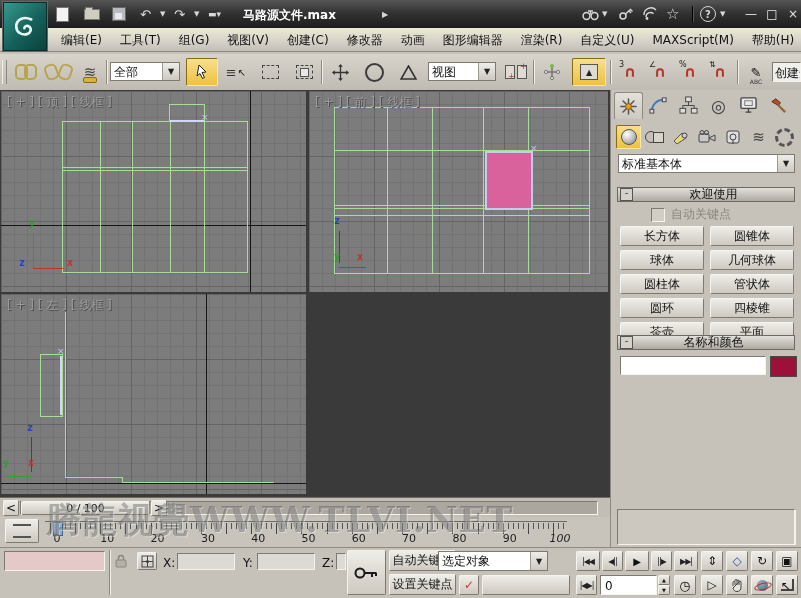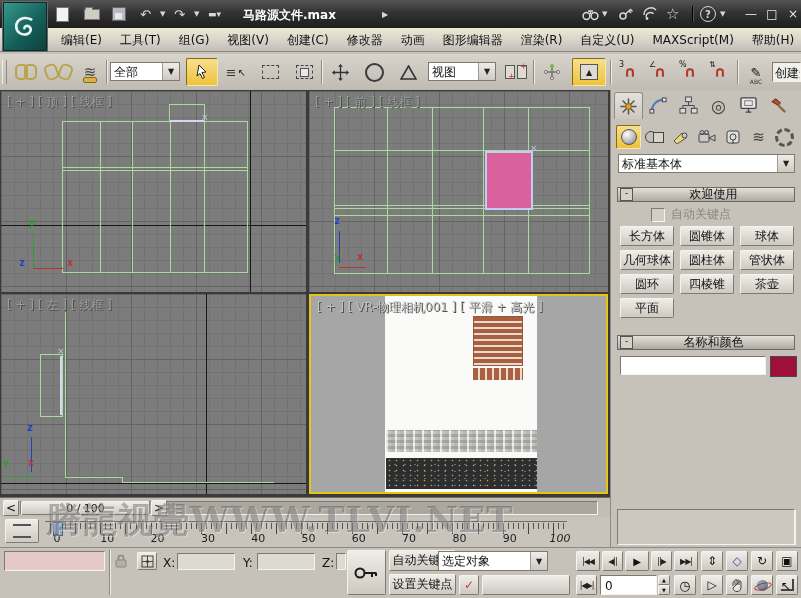--- a/index.html
+++ b/index.html
@@ -308,28 +308,20 @@
     <div class="wfbox" style="left:39px;top:60px;width:23px;height:63px"></div>
     <div class="sel" style="left:59px;top:62px;width:2px;height:59px"></div>
     <div class="cross" style="left:56px;top:52px">×</div>
     <div class="wf" style="left:30px;top:143px;width:1px;height:35px;background:#2040c0"></div>
     <div class="wf" style="left:6px;top:182px;width:25px;height:1px;background:#2f9e2f"></div>
     <span class="axl" style="left:26px;top:128px;color:#2040c0">z</span>
     <span class="axl" style="left:2px;top:163px;color:#2f9e2f">y</span>
     <span class="axl" style="left:27px;top:163px;color:#c03030">x</span>
   </div>
 
-  <div class="abs" id="vpcam" style="left:309px;top:204px;width:295px;height:196px">
-    <div class="abs" style="left:74px;top:0;width:152px;height:196px;background:#fafaf8"></div>
-    <div class="abs brick-h" style="left:162px;top:20px;width:50px;height:50px"></div>
-    <div class="abs brick-v" style="left:162px;top:72px;width:50px;height:12px"></div>
-    <div class="abs concrete" style="left:75px;top:134px;width:151px;height:22px"></div>
-    <div class="abs asphalt" style="left:75px;top:162px;width:151px;height:31px"></div>
-    <div class="vplabel" style="color:#c4c4c4">[ + ] [ VR-物理相机001 ] [ 平滑 + 高光 ]</div>
-  </div>
 </div>
 
 <div class="abs" id="cpanel">
   <div class="ctab active" style="left:3px">
     <svg width="19" height="19" viewBox="0 0 20 20">
         <path d="M10 2v16M2 10h16M4.3 4.3l11.4 11.4M15.7 4.3L4.3 15.7" stroke="#555" stroke-width="1.6" stroke-linecap="round"></path>
         <circle cx="10" cy="10" r="3" fill="#e8a020" stroke="#8a5a10"></circle>
       </svg>
   </div>
   <div class="ctab" style="left:33px">
@@ -405,21 +397,21 @@
   </div>
 
   <div class="rollout" style="top:97px">
     <span class="minus">-</span>
     <span class="rtitle">欢迎使用</span>
   </div>
   <div class="abs" style="left:40px;top:116px;display:flex;align-items:center">
     <span class="chk"></span>
     <span style="margin-left:6px;color:#8a867e">自动关键点</span>
   </div>
-  <div class="abs" id="objgrid" style="left:9px;top:136px;width:174px;display:grid;grid-template-columns:1fr 1fr 1fr;gap:4px 6px">
+  <div class="abs" id="objgrid" style="left:9px;top:136px;width:174px;display:grid;grid-template-columns:1fr 1fr;gap:4px 6px">
       <div class="obtn">长方体</div>
       <div class="obtn">圆锥体</div>
       <div class="obtn">球体</div>
       <div class="obtn">几何球体</div>
       <div class="obtn">圆柱体</div>
       <div class="obtn">管状体</div>
       <div class="obtn">圆环</div>
       <div class="obtn">四棱锥</div>
       <div class="obtn">茶壶</div>
       <div class="obtn">平面</div>

